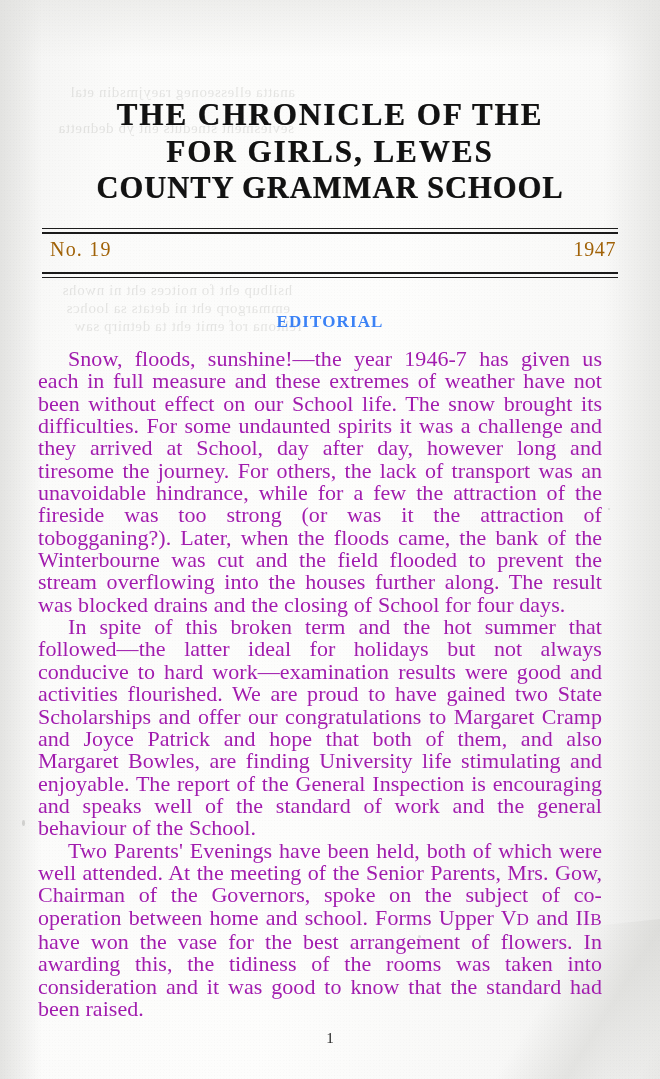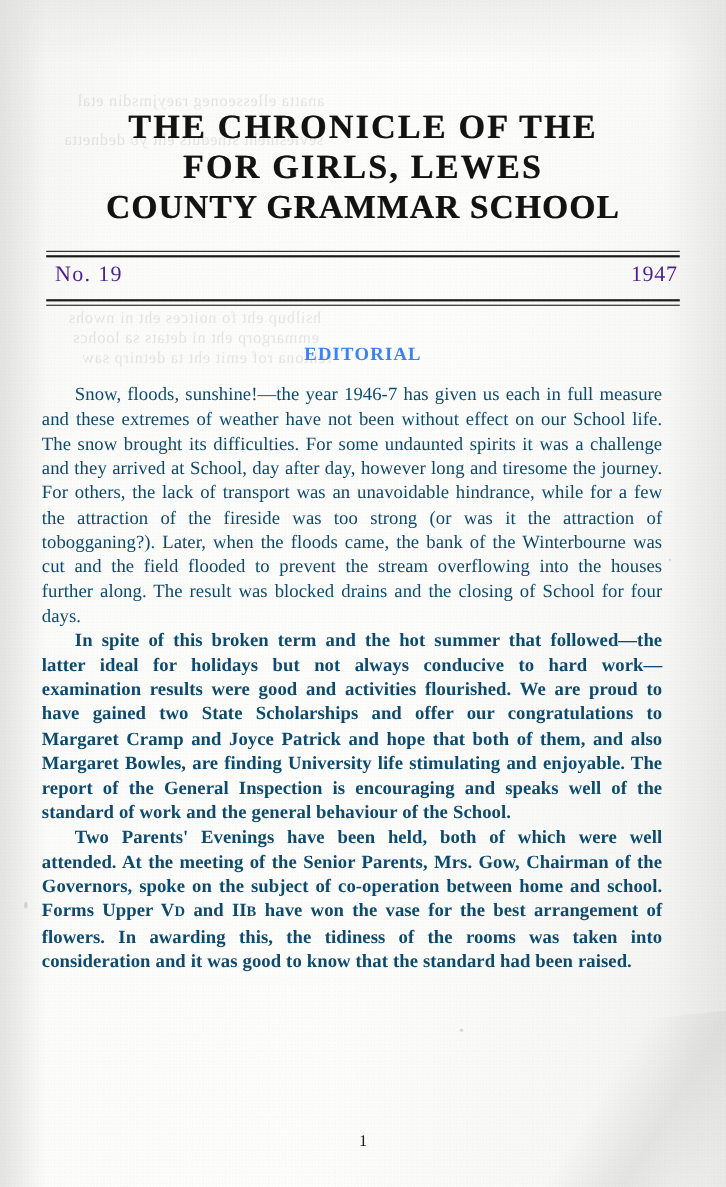--- a/index.html
+++ b/index.html
@@ -122,21 +122,21 @@
   .issueline {
     position: absolute;
     left: 50px;
     right: 44px;
     top: 238px;
     display: flex;
     justify-content: space-between;
     align-items: center;
     font-size: 20px;
     letter-spacing: 0.4px;
-    color: #4c1d95;
+    color: #a16207;
   }
   .issue-no { letter-spacing: 1.2px; }
   .issue-year { letter-spacing: 0.6px; margin-left: 39px; }
 
   .section-title {
     position: absolute;
     left: 38px;
     top: 312px;
     width: 584px;
     text-align: center;
@@ -148,30 +148,30 @@
 
   .body-block {
     position: absolute;
     left: 38px;
     top: 348px;
     width: 564px;
   }
 
   p.para {
     margin: 0;
-    font-size: 17px;
+    font-size: 22px;
     line-height: 22.35px;
     text-align: justify;
     text-justify: inter-word;
     letter-spacing: 0.05px;
     word-spacing: 0.2px;
-    color: #0c4a6e;
+    color: #a21caf;
     hyphens: manual;
   }
-  p.para + p.para { margin-top: 0; font-weight: bold; }
+  p.para + p.para { margin-top: 0; }
   p.para.indent { text-indent: 30px; }
 
   .sc {
     font-size: 0.78em;
     letter-spacing: 0.3px;
   }
 
   .folio {
     position: absolute;
     left: 0;

